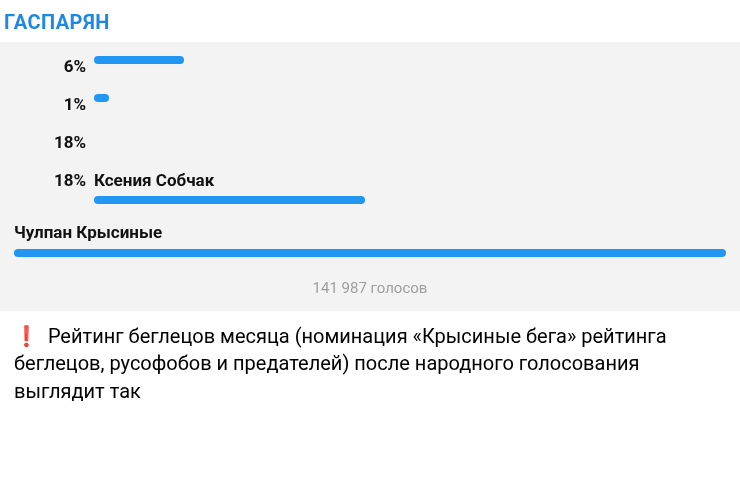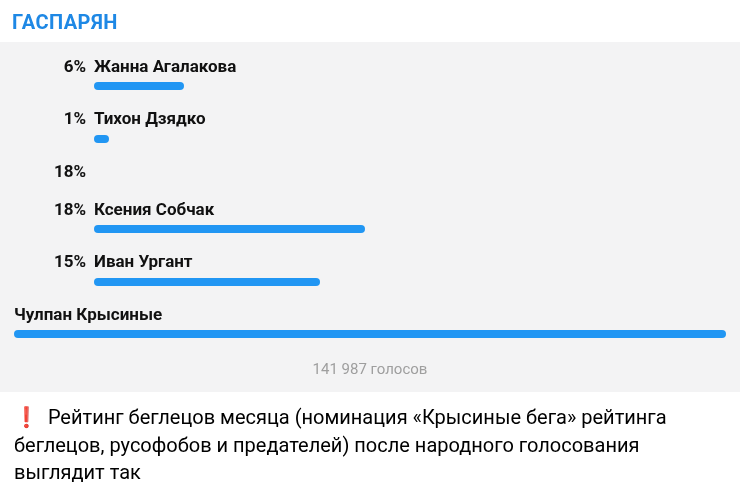--- a/index.html
+++ b/index.html
@@ -6,21 +6,21 @@
   body {
     font-family: -apple-system, BlinkMacSystemFont, "Segoe UI", Roboto, Helvetica, Arial, sans-serif;
     width: 740px;
     background: #fff;
     color: #000;
   }
   .title {
     color: #1e88e5;
     font-weight: 700;
     font-size: 20px;
-    padding: 10px 12px 8px 12px;
+    padding: 10px 12px 8px 4px;
     letter-spacing: 0.5px;
   }
   .poll-box {
     background: #f3f3f4;
     padding: 14px 14px 4px 14px;
   }
   .poll-row {
     display: flex;
     margin-bottom: 18px;
   }
@@ -79,60 +79,49 @@
 </head>
 <body>
 
 <div class="title">ГАСПАРЯН</div>
 
 <div class="poll-box">
 
   <div class="poll-row">
     <div class="pct-col">6%</div>
     <div class="right-col">
-      <div class="opt-label">Жанна Агалакова</div>
       <div class="bar-track">
         <div class="bar" style="width: 14.2857%;"></div>
       </div>
     </div>
   </div>
 
   <div class="poll-row">
     <div class="pct-col">1%</div>
     <div class="right-col">
-      <div class="opt-label">Тихон Дзядко</div>
       <div class="bar-track">
         <div class="bar" style="width: 2.38095%;"></div>
       </div>
     </div>
   </div>
 
   <div class="poll-row">
     <div class="pct-col">18%</div>
   </div>
 
   <div class="poll-row">
     <div class="pct-col">18%</div>
     <div class="right-col">
       <div class="opt-label">Ксения Собчак</div>
       <div class="bar-track">
         <div class="bar" style="width: 42.8571%;"></div>
       </div>
     </div>
   </div>
 
-  <div class="poll-row">
-    <div class="pct-col">15%</div>
-    <div class="right-col">
-      <div class="opt-label">Иван Ургант</div>
-      <div class="bar-track">
-        <div class="bar" style="width: 35.7143%;"></div>
-      </div>
-    </div>
-  </div>
 
   <div class="poll-row">
     <div class="right-col">
       <div class="opt-label">Чулпан Крысиные</div>
       <div class="bar-track">
         <div class="bar" style="width: 100%;"></div>
       </div>
     </div>
   </div>
 

